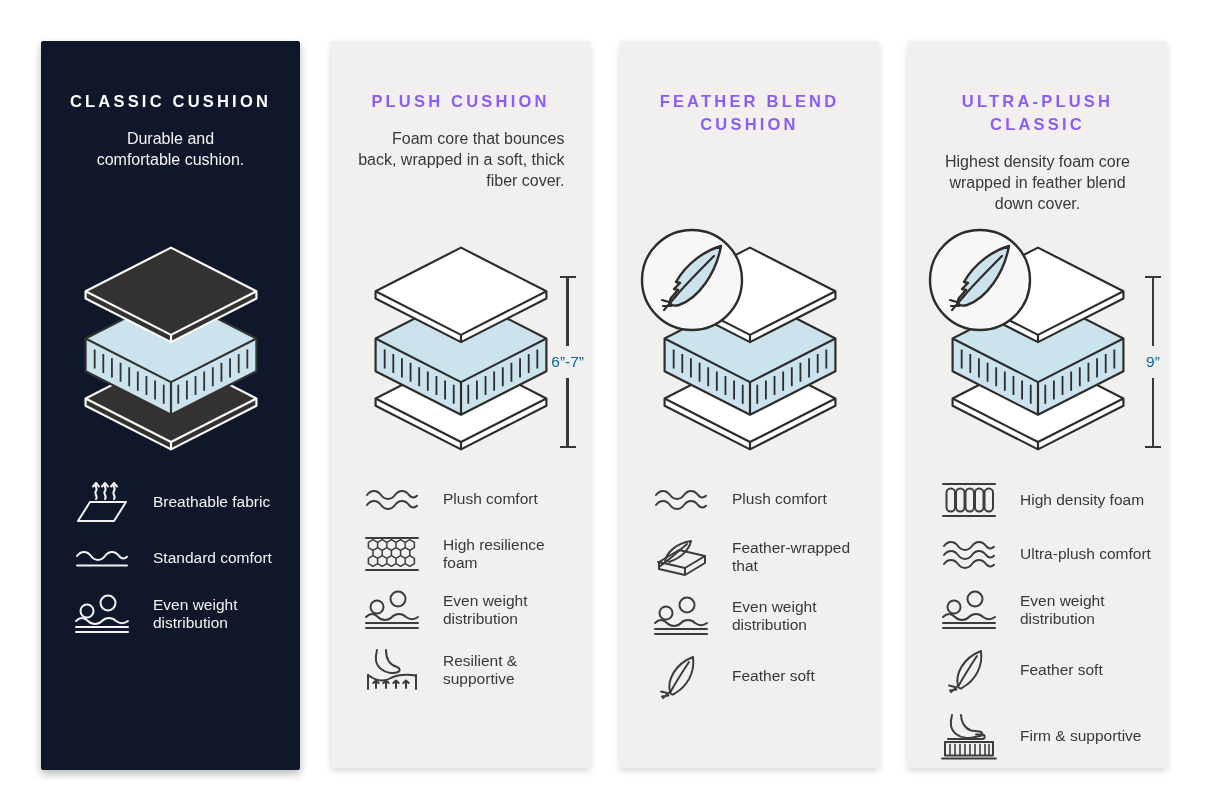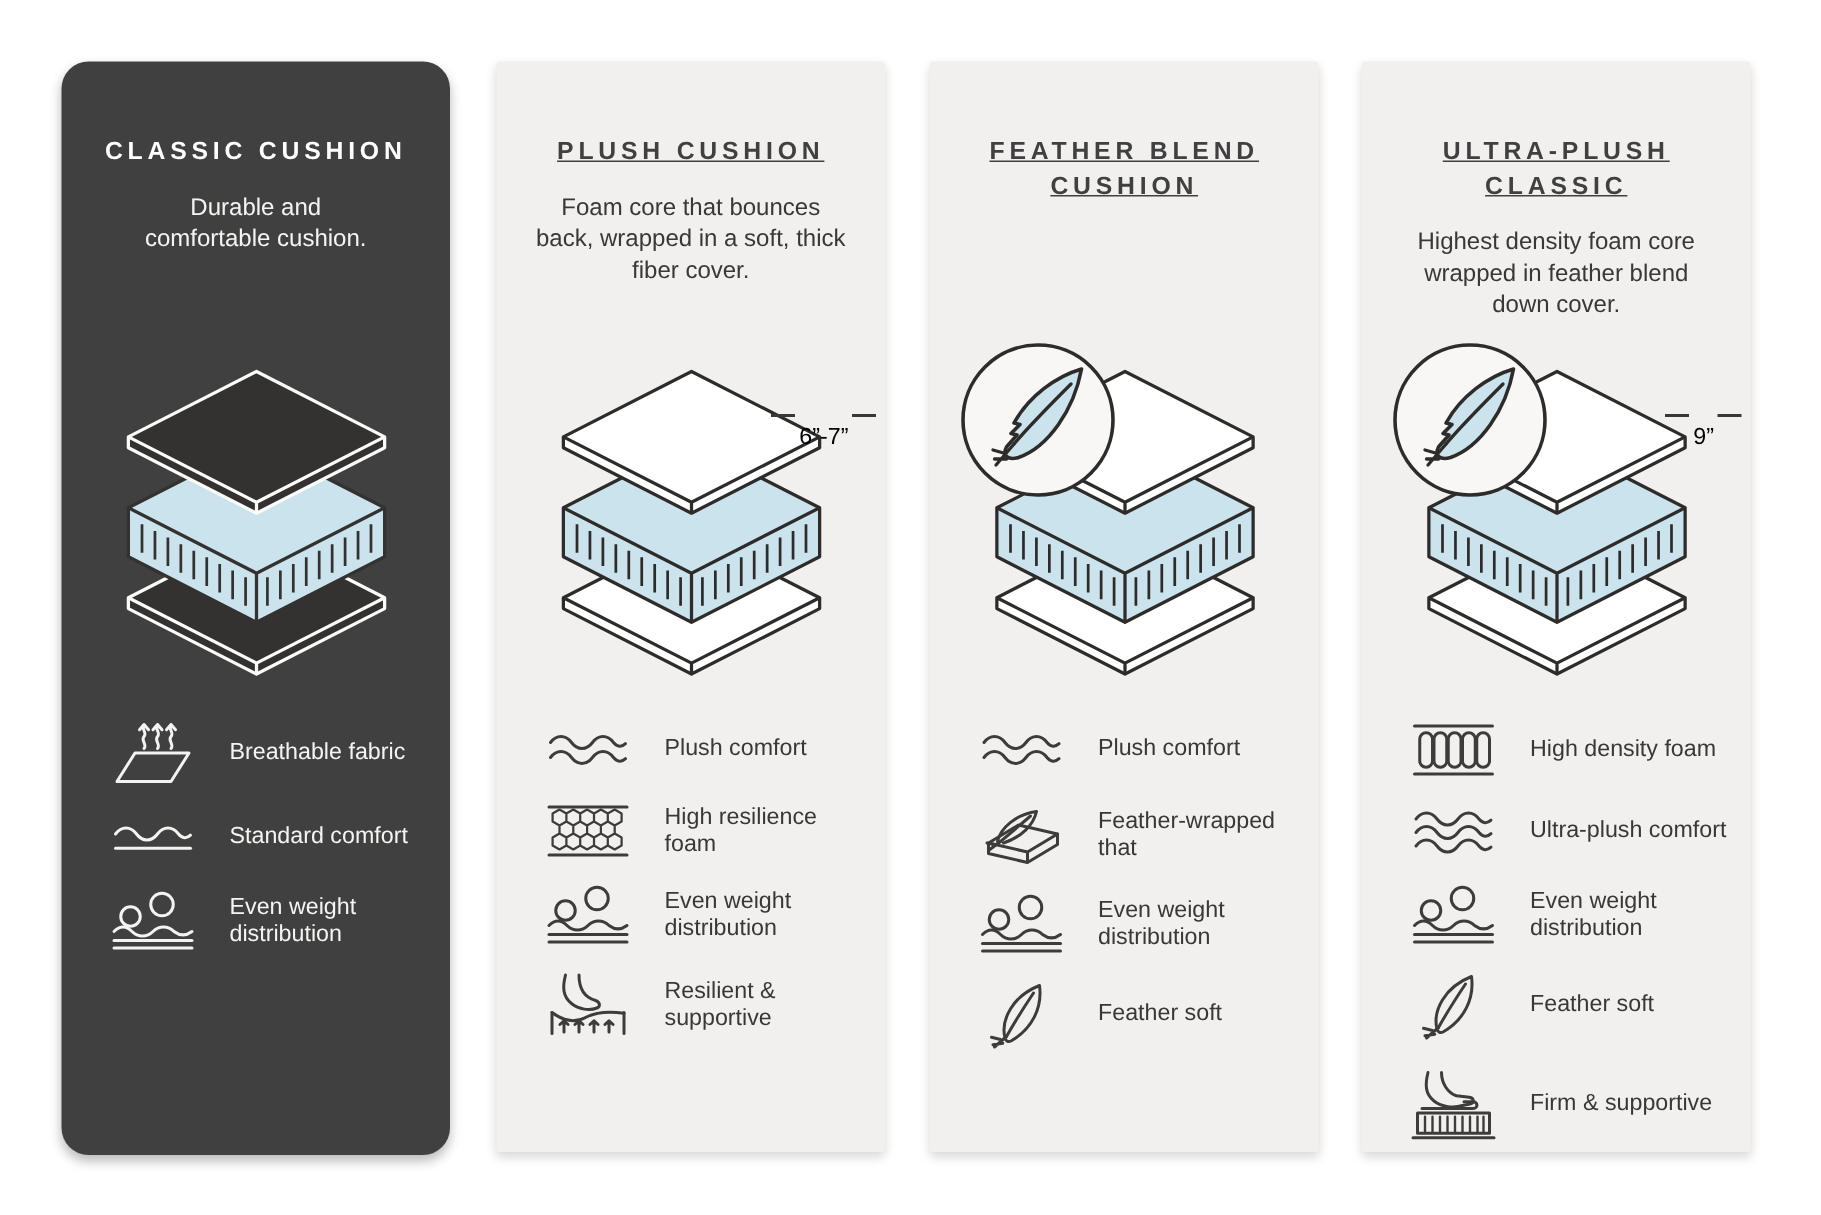--- a/index.html
+++ b/index.html
@@ -16,44 +16,44 @@
     width:259px;
     height:727px;
     border-radius:2px;
     box-shadow:0 3px 7px rgba(0,0,0,0.16);
   }
   .card:nth-of-type(1){ left:41px; height:729px; box-shadow:0 4px 8px rgba(0,0,0,0.28); }
   .card:nth-of-type(2){ left:331px; }
   .card:nth-of-type(3){ left:620px; }
   .card:nth-of-type(4){ left:908px; }
 
-  .card.dark  { background:#404040; color:#f5f4f2;border-radius:18px; }
+  .card.dark  { background:#0f172a; color:#f5f4f2; }
   .card.light { background:#f1f0ee; color:#3a3836; }
 
   .card-title {
     margin-top:49px;
     text-align:center;
     font-size:16.5px;
     font-weight:bold;
     letter-spacing:3.2px;
     line-height:1.38;
     padding:0 10px;
   }
   .card.dark .card-title{ color:#ffffff; }
-  .card.light .card-title{ color:#404040;text-decoration:underline; }
+  .card.light .card-title{ color:#8b5cf6; }
 
   .card-desc {
     margin:15px auto 0;
     text-align:center;
     font-size:16px;
     line-height:1.32;
     max-width:232px;
   }
   .card:nth-of-type(1) .card-desc{ max-width:170px; }
-  .card:nth-of-type(2) .card-desc{ max-width:208px; }
+  .card:nth-of-type(2) .card-desc{ max-width:208px;text-align:right; }
   .card:nth-of-type(4) .card-desc{ max-width:200px; }
 
   .card-diagram {
     position:absolute;
     top:203px;
     left:0; right:0;
     height:218px;
   }
   .cushion { display:block; margin:0 auto; }
 
@@ -74,22 +74,22 @@
   .badge { position:absolute; left:18px; top:-18px; }
   .badge .bcircle { fill:#f8f7f6; stroke:#2e2c2a; stroke-width:2.4; }
   .badge .fbody   { fill:#cbe3ec; stroke:#2e2c2a; stroke-width:2.4; stroke-linejoin:round; }
   .badge .fline   { fill:none;    stroke:#2e2c2a; stroke-width:2.2; stroke-linecap:round; }
 
   
   .measure {
     position:absolute;
     right:6px; top:32px;
     height:172px;
-    display:flex; align-items:flex-start;
-    color:#000000;
+    display:flex; flex-direction:column; align-items:center;
+    color:#0369a1;
   }
   .m-cap  { width:16px; height:2.4px; background:#3a3836; flex:0 0 auto; }
   .m-line { width:2.4px; flex:1; background:#3a3836; }
   .m-label{ font-size:15.5px; padding:7px 0; white-space:nowrap; }
 
   
   .card-features {
     position:absolute;
     top:440px; left:32px; right:10px;
     display:flex; flex-direction:column; gap:17px;

